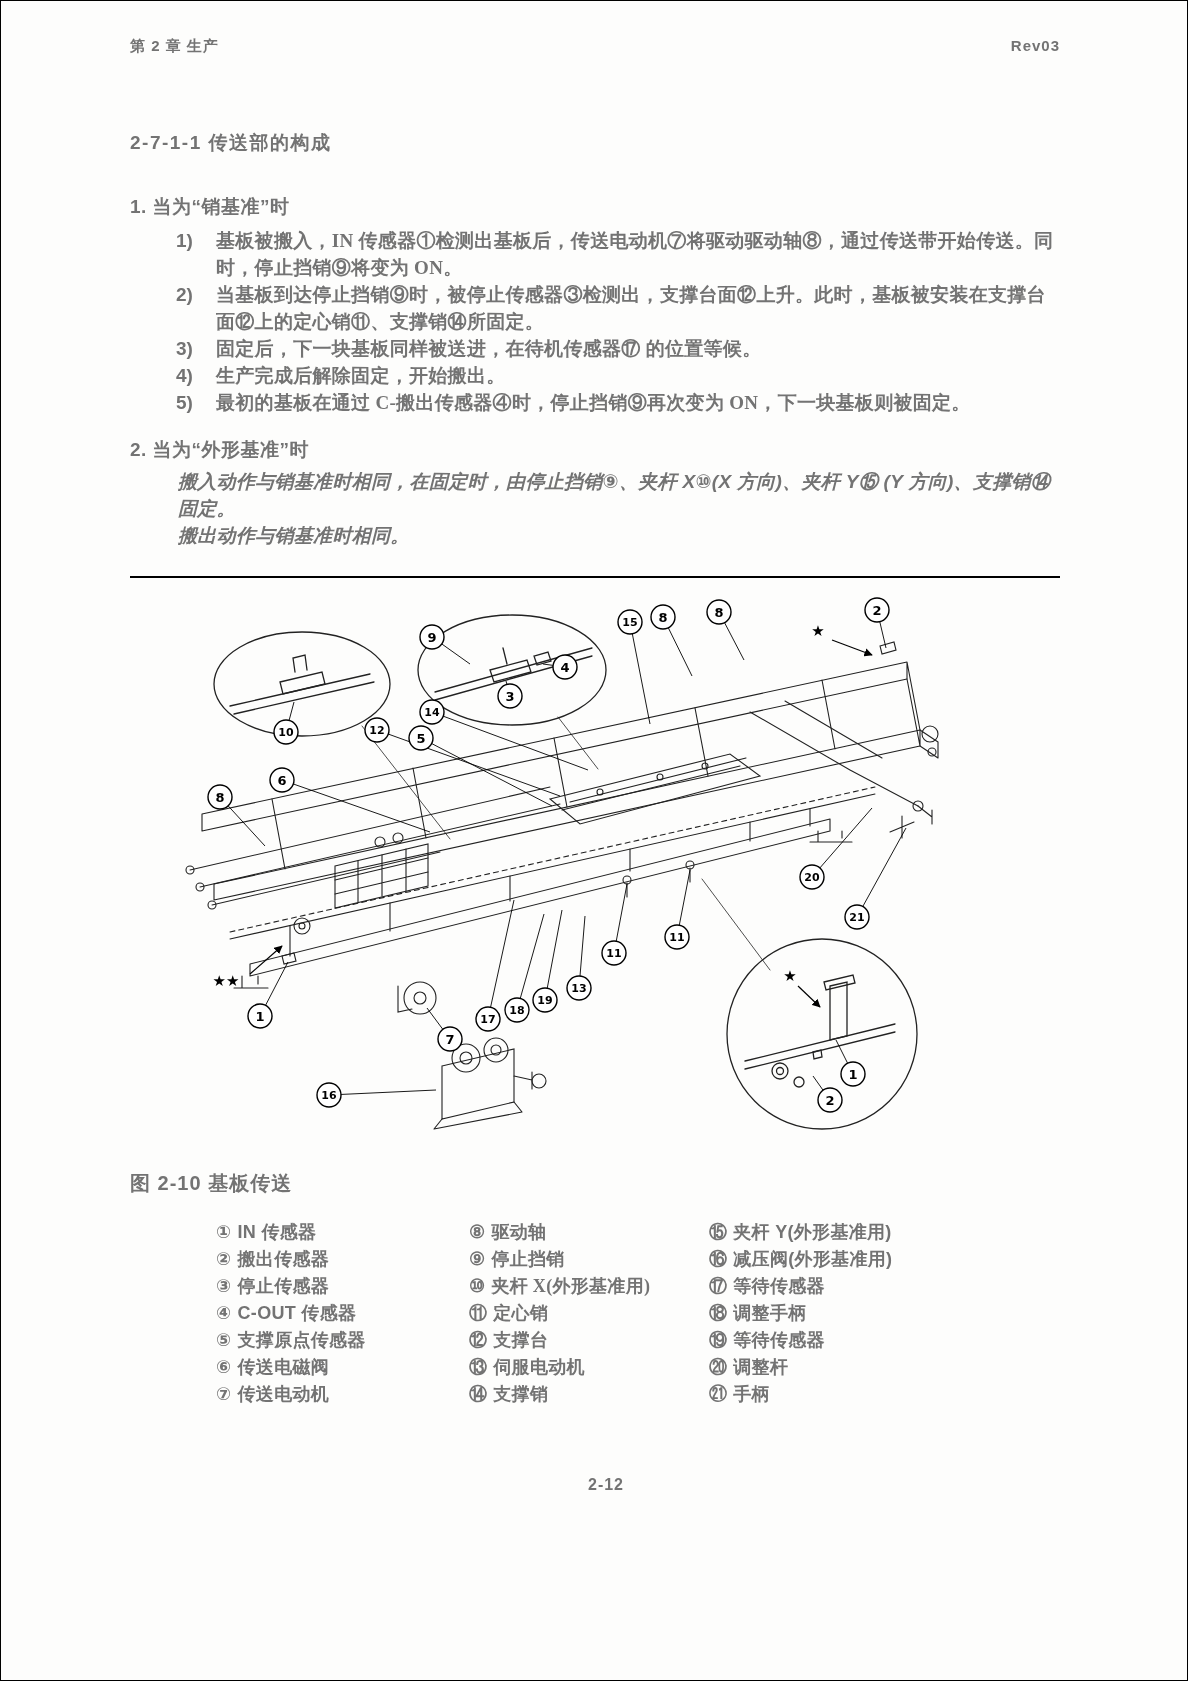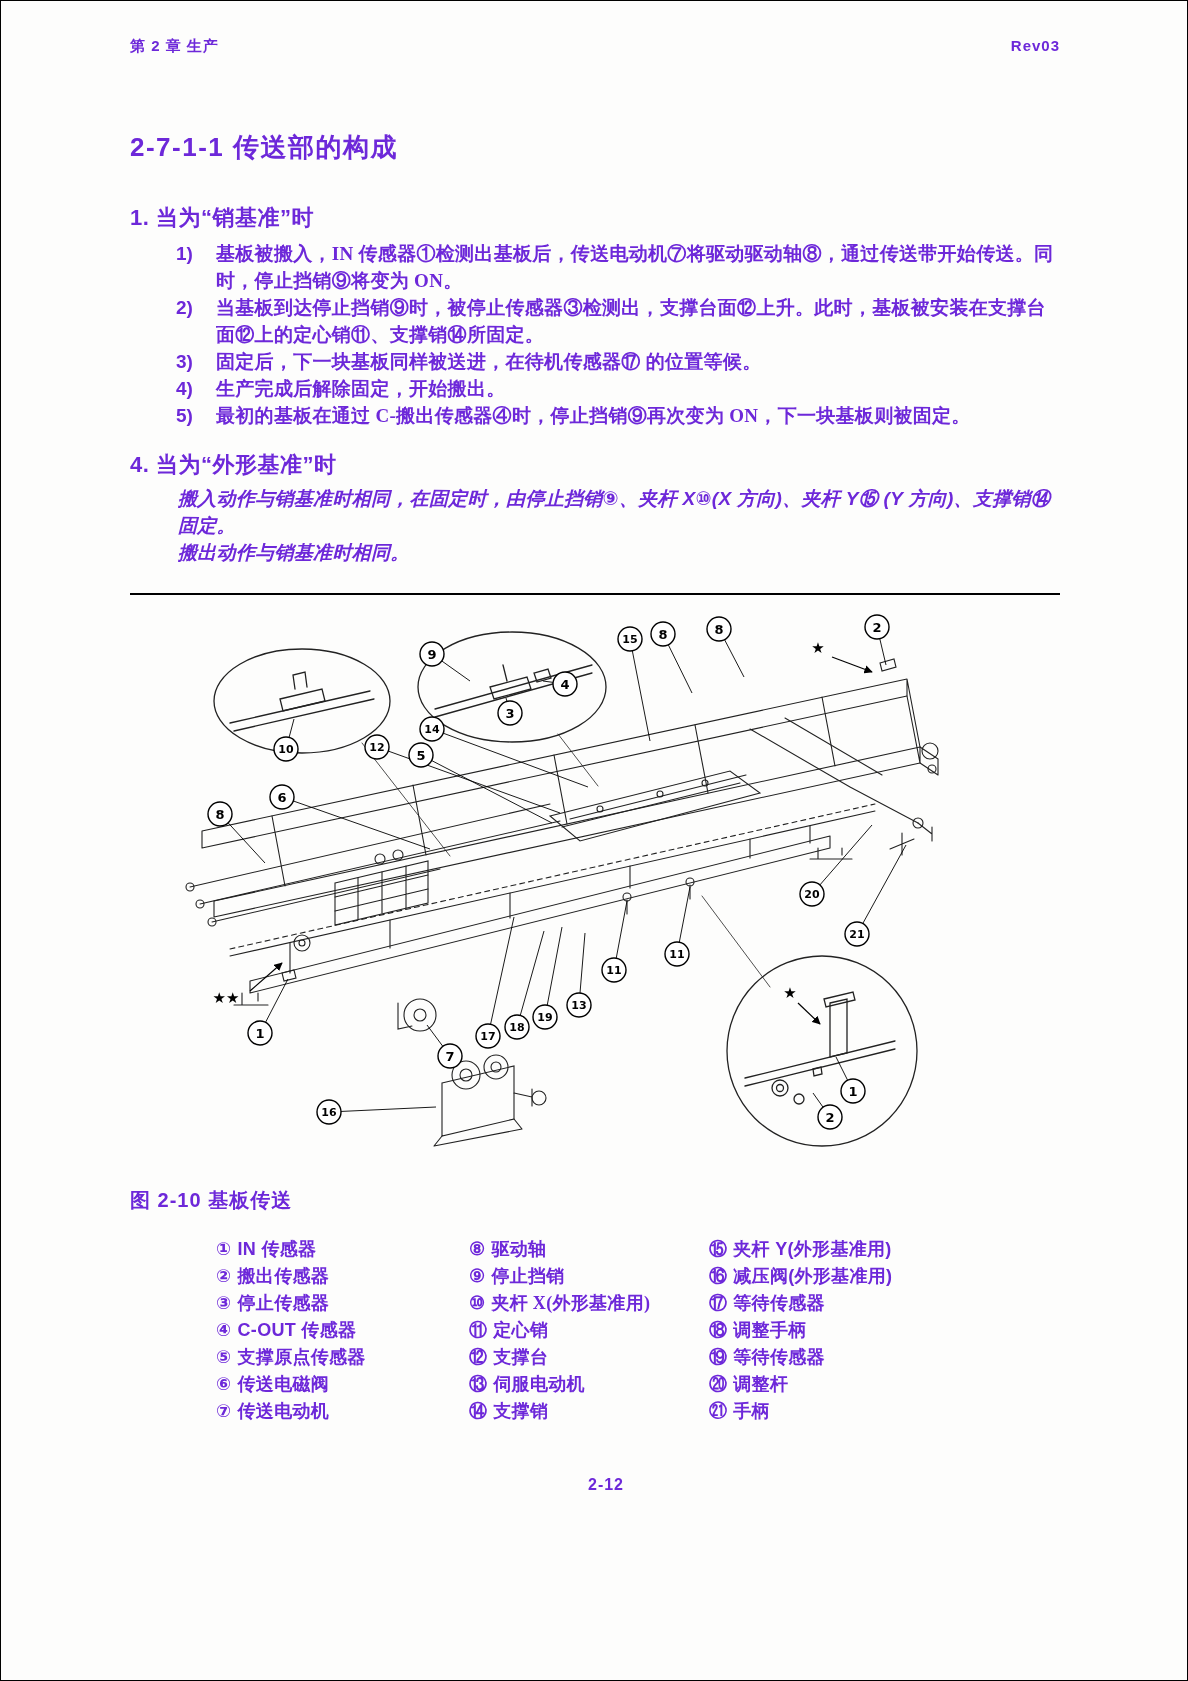--- a/index.html
+++ b/index.html
@@ -3,37 +3,37 @@
 <meta charset="utf-8">
 <style>
   * { margin:0; padding:0; box-sizing:border-box; }
   html,body { background:#ffffff; }
   .page {
     position:relative;
     width:1188px; height:1681px;
     background:#fdfdfc;
     border:1px solid #000;
     font-family:"Liberation Sans","DejaVu Sans",sans-serif;
-    color:#6d28d9;
+    color:#737373;
     overflow:hidden;
   }
   .content {
     position:absolute; left:129px; top:36px; width:930px;
   }
   .page-header {
     display:flex; justify-content:space-between;
     font-size:15px; font-weight:700; letter-spacing:1px;
   }
   .doc-title {
     margin-top:74px;
-    font-size:26px; font-weight:700; letter-spacing:1.5px;
+    font-size:19px; font-weight:700; letter-spacing:1.5px;
   }
   .sec-heading {
     margin-top:38px;
-    font-size:22px; font-weight:700; letter-spacing:0.5px;
+    font-size:19px; font-weight:700; letter-spacing:0.5px;
   }
   .sec-heading.second { margin-top:20px; }
   .steps { margin-top:8px; }
   .step {
     display:flex; align-items:flex-start;
     font-size:19px; font-weight:700; line-height:1.42;
   }
   .step-num {
     width:40px; margin-left:46px; flex:0 0 auto;
   }
@@ -104,21 +104,21 @@
         <div class="step">
           <span class="step-num">4)</span>
           <span class="step-text">生产完成后解除固定，开始搬出。</span>
         </div>
         <div class="step">
           <span class="step-num">5)</span>
           <span class="step-text">最初的基板在通过 C-搬出传感器④时，停止挡销⑨再次变为 ON，下一块基板则被固定。</span>
         </div>
       </div>
 
-    <h2 class="sec-heading second">4. 当为“外形基准”时</h2>
+    <h2 class="sec-heading second">2. 当为“外形基准”时</h2>
     <div class="paras">
         <p>搬入动作与销基准时相同，在固定时，由停止挡销⑨、夹杆 X⑩(X 方向)、夹杆 Y⑮ (Y 方向)、支撑销⑭ 固定。</p>
         <p>搬出动作与销基准时相同。</p>
       </div>
 
     <hr class="rule">
 
     <div class="figure-wrap">
       <svg id="figure-svg" viewBox="0 0 930 580" width="930" height="580">
         <defs>

